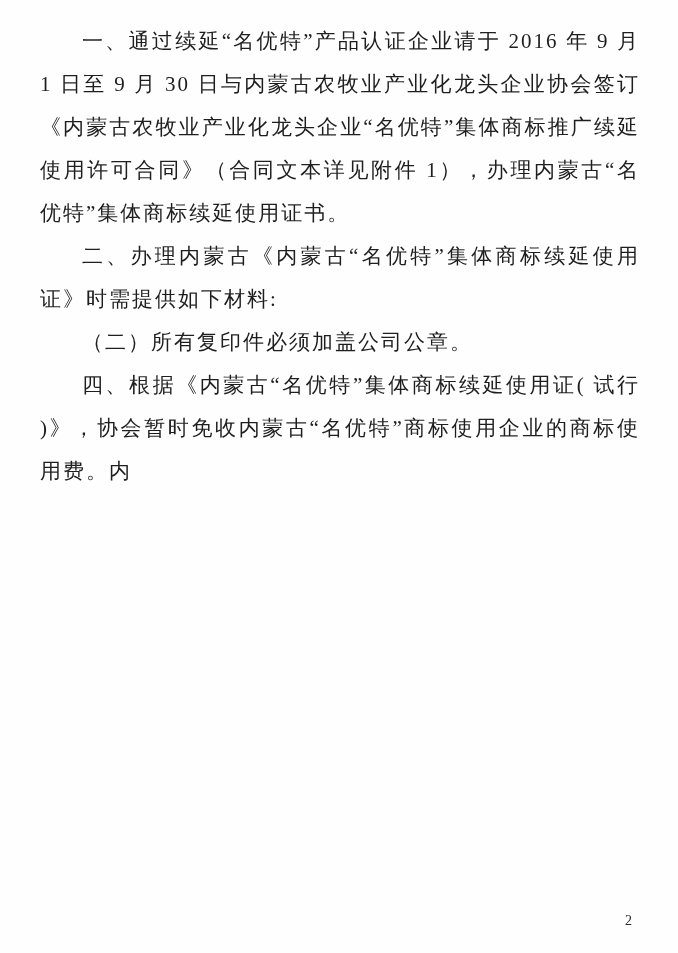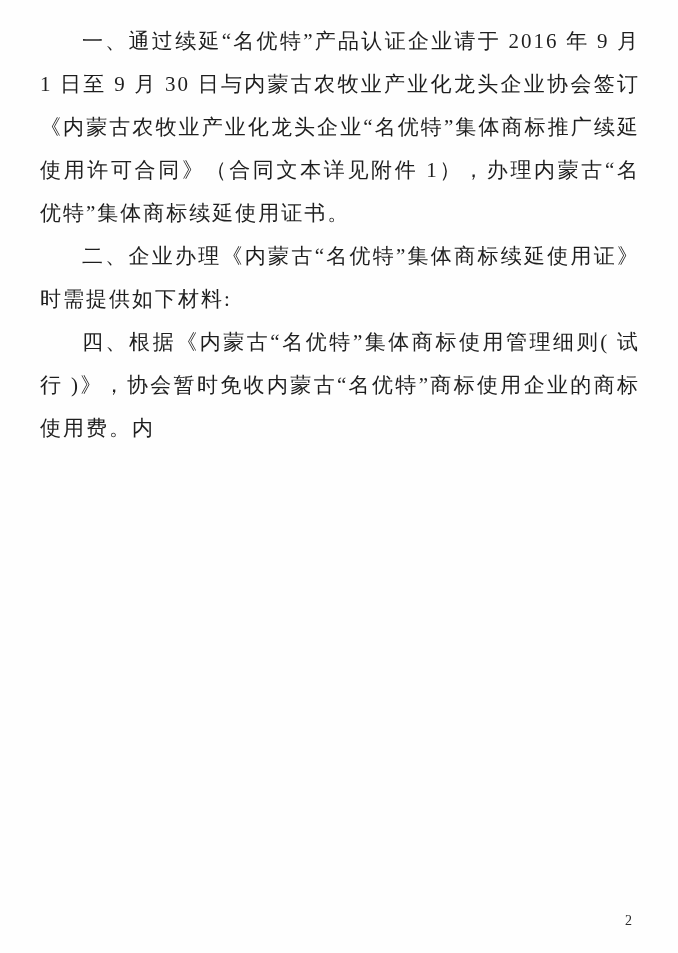--- a/index.html
+++ b/index.html
@@ -41,17 +41,18 @@
     letter-spacing: 0;
     color: #2a2a2a;
   }
 </style>
 </head>
 <body>
 
 <div class="page">
   <div class="content">
     <p class="para">一、通过续延“名优特”产品认证企业请于 2016 年 9 月 1 日至 9 月 30 日与内蒙古农牧业产业化龙头企业协会签订《内蒙古农牧业产业化龙头企业“名优特”集体商标推广续延使用许可合同》（合同文本详见附件 1），办理内蒙古“名优特”集体商标续延使用证书。</p>
-    <p class="para">二、企业办理《内蒙古“名优特”集体商标续延使用证》时需提供如下材料:</p>
-    <p class="para">四、根据《内蒙古“名优特”集体商标使用管理细则( 试行 )》，协会暂时免收内蒙古“名优特”商标使用企业的商标使用费。内</p>
+    <p class="para">二、办理内蒙古《内蒙古“名优特”集体商标续延使用证》时需提供如下材料:</p>
+    <p class="para">（二）所有复印件必须加盖公司公章。</p>
+    <p class="para">四、根据《内蒙古“名优特”集体商标续延使用证( 试行 )》，协会暂时免收内蒙古“名优特”商标使用企业的商标使用费。内</p>
   </div>
   <div class="page-number">2</div>
 </div>
 
 </body></html>

